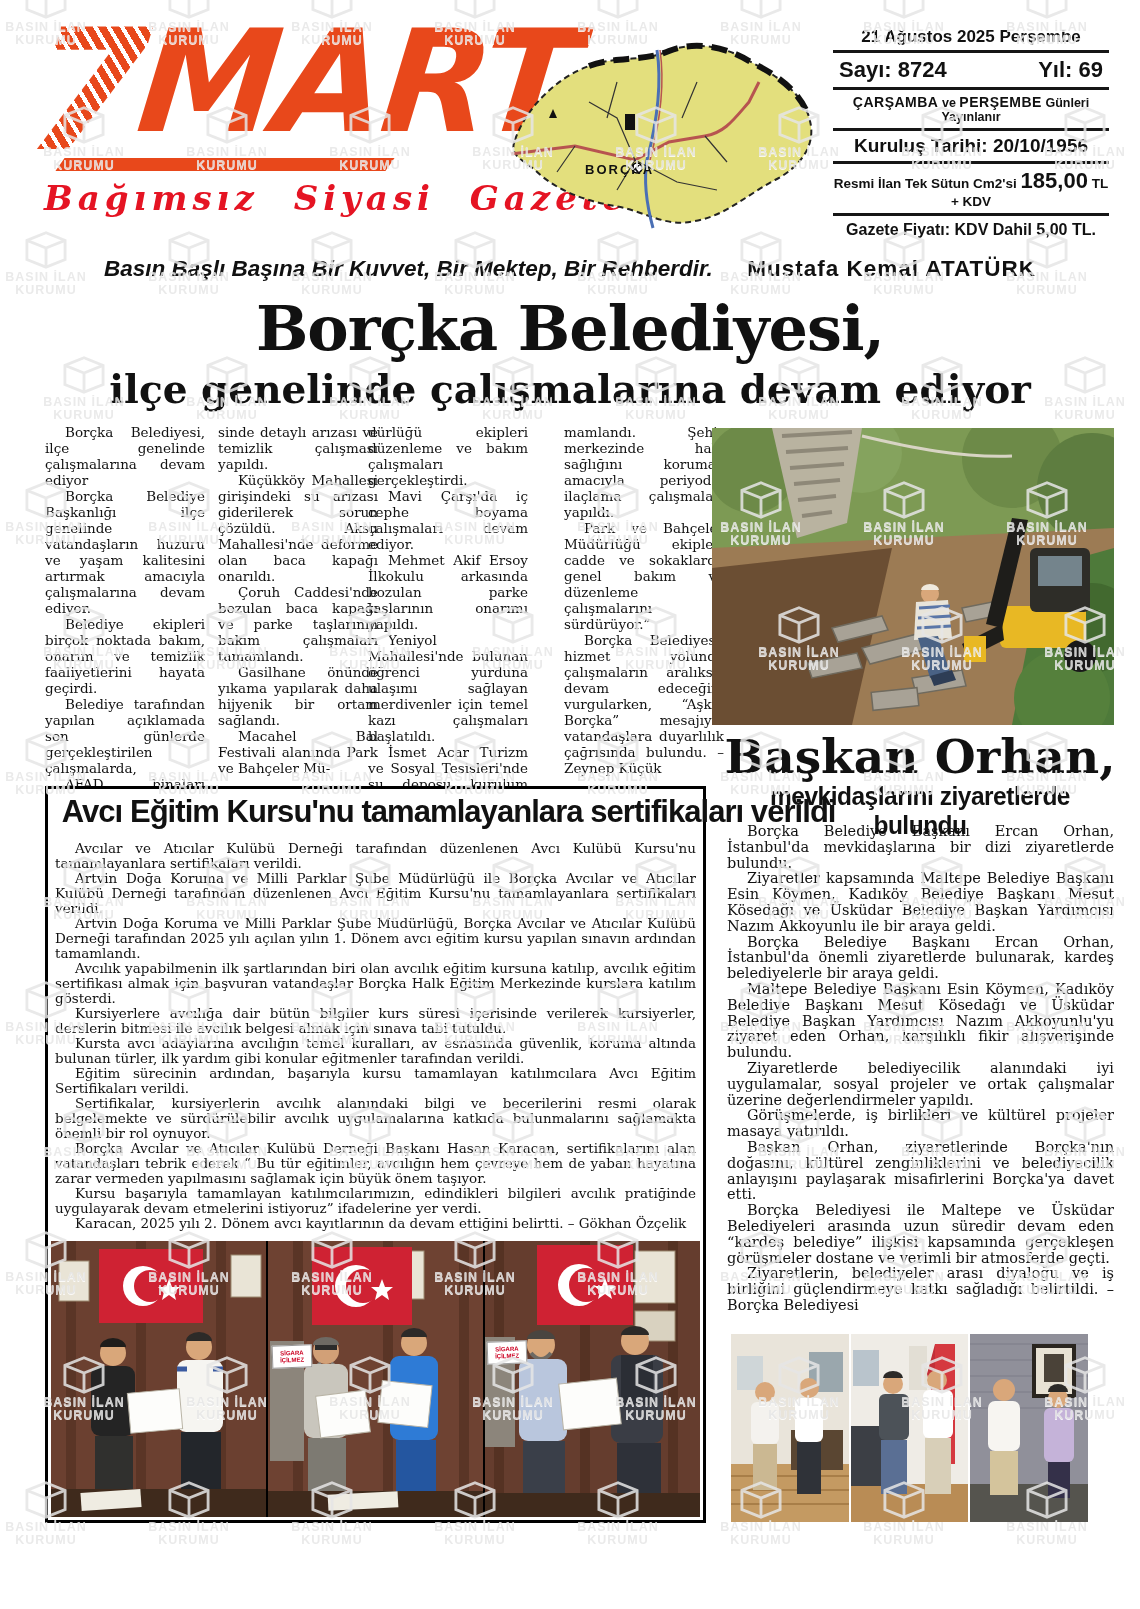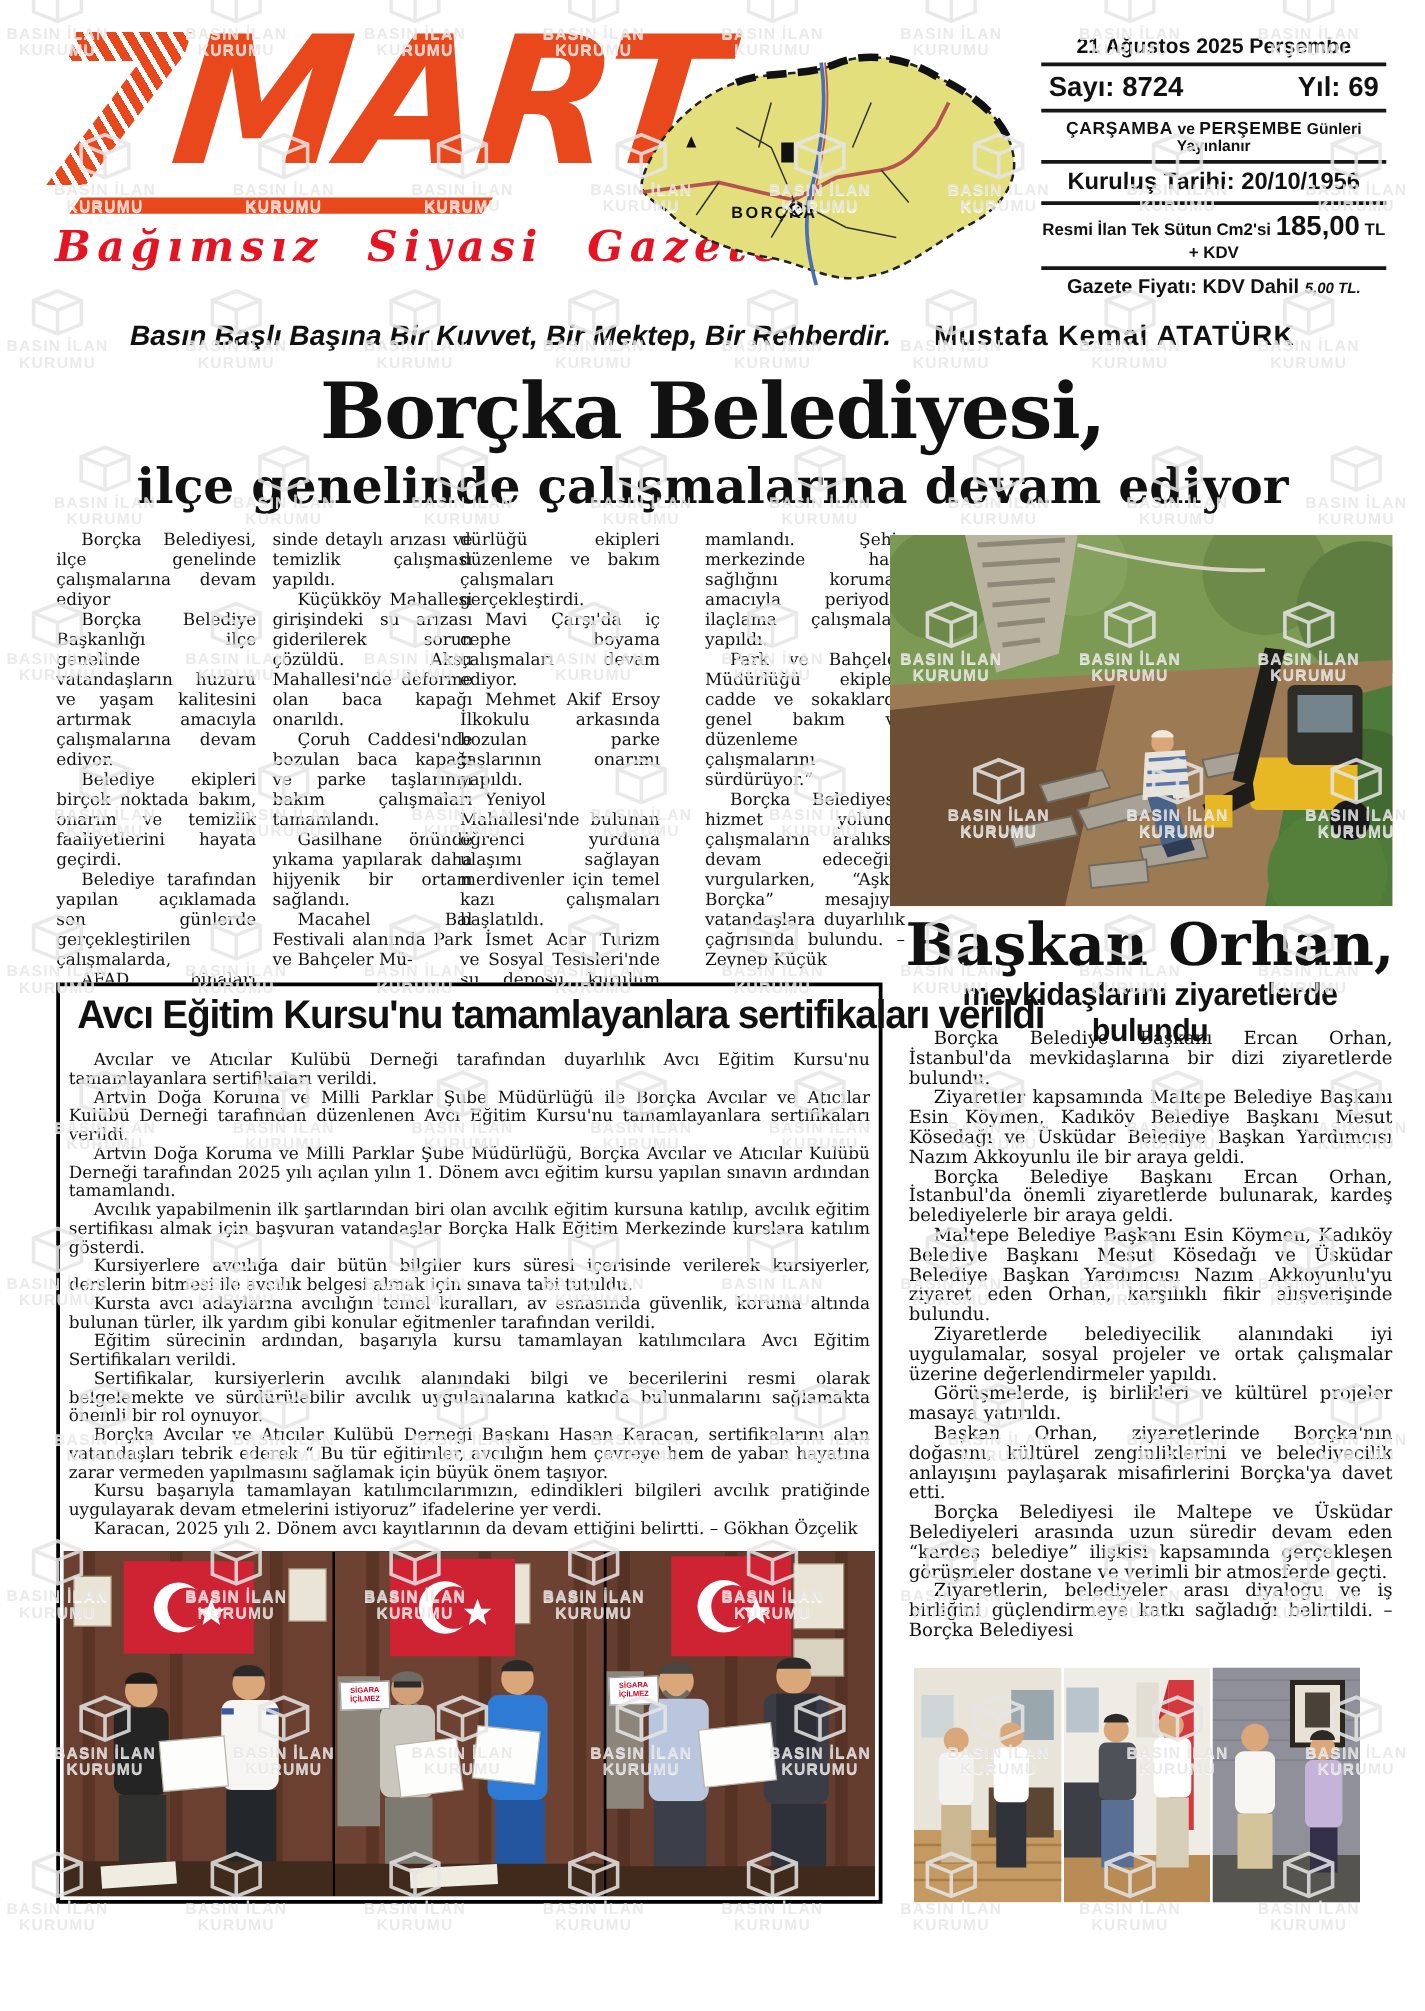--- a/index.html
+++ b/index.html
@@ -32,21 +32,21 @@
   .info-row{border-bottom:3px solid #161616;padding:3px 2px;}
   .info-row:last-child{border-bottom:none;}
   .i-date{font-size:17px;font-weight:bold;text-align:center;}
   .i-issue{display:flex;justify-content:space-between;font-size:22px;font-weight:bold;padding:4px 6px;text-align:right;}
   .i-days{font-size:12.5px;text-align:center;font-weight:bold;padding:4px 0;}
   .i-days .big{font-size:14px;letter-spacing:.5px;}
   .i-founded{font-size:19px;font-weight:bold;text-align:center;padding:4px 0;}
   .i-ad{font-size:13.5px;font-weight:bold;text-align:center;padding:4px 0;}
   .i-ad .val{font-size:22px;}
   .i-price{font-size:16px;font-weight:bold;text-align:center;padding:5px 0;}
-  .i-price .val{font-size:12px;font-style:italic;}
+  .i-price .val{font-size:16px;}
   
   .motto{position:absolute;left:0;right:0;top:256px;text-align:center;z-index:2;
         font-family:"Liberation Sans",sans-serif;font-size:22.5px;font-weight:bold;white-space:nowrap;}
   .motto .q{font-style:italic;}
   .motto .a{font-style:normal;margin-left:28px;letter-spacing:1px;}
   
   .lead-title{position:absolute;left:0;right:0;top:292px;text-align:center;z-index:2;
         font-family:"DejaVu Serif",serif;font-weight:bold;font-size:62px;letter-spacing:-1px;}
   .lead-sub{position:absolute;left:0;right:0;top:366px;text-align:center;z-index:2;
         font-family:"DejaVu Serif",serif;font-weight:bold;font-size:39px;}
@@ -298,21 +298,21 @@
             <rect x="74" y="74" width="30" height="54" rx="6" fill="#c5b3d9"></rect>
             <rect x="78" y="128" width="22" height="36" fill="#343049"></rect>
           </g>
       </svg>
     </div>
   </div>
 
   <div class="cert-box">
     <div class="cert-title">Avcı Eğitim Kursu'nu tamamlayanlara sertifikaları verildi</div>
     <div class="cert-body">
-        <p class="para">Avcılar ve Atıcılar Kulübü Derneği tarafından duyarlılık Avcı Eğitim Kursu'nu tamamlayanlara sertifikaları verildi.</p>
+        <p class="para">Avcılar ve Atıcılar Kulübü Derneği tarafından düzenlenen Avcı Kulübü Kursu'nu tamamlayanlara sertifikaları verildi.</p>
         <p class="para">Artvin Doğa Koruma ve Milli Parklar Şube Müdürlüğü ile Borçka Avcılar ve Atıcılar Kulübü Derneği tarafından düzenlenen Avcı Eğitim Kursu'nu tamamlayanlara sertifikaları verildi.</p>
         <p class="para">Artvin Doğa Koruma ve Milli Parklar Şube Müdürlüğü, Borçka Avcılar ve Atıcılar Kulübü Derneği tarafından 2025 yılı açılan yılın 1. Dönem avcı eğitim kursu yapılan sınavın ardından tamamlandı.</p>
         <p class="para">Avcılık yapabilmenin ilk şartlarından biri olan avcılık eğitim kursuna katılıp, avcılık eğitim sertifikası almak için başvuran vatandaşlar Borçka Halk Eğitim Merkezinde kurslara katılım gösterdi.</p>
         <p class="para">Kursiyerlere avcılığa dair bütün bilgiler kurs süresi içerisinde verilerek kursiyerler, derslerin bitmesi ile avcılık belgesi almak için sınava tabi tutuldu.</p>
         <p class="para">Kursta avcı adaylarına avcılığın temel kuralları, av esnasında güvenlik, koruma altında bulunan türler, ilk yardım gibi konular eğitmenler tarafından verildi.</p>
         <p class="para">Eğitim sürecinin ardından, başarıyla kursu tamamlayan katılımcılara Avcı Eğitim Sertifikaları verildi.</p>
         <p class="para">Sertifikalar, kursiyerlerin avcılık alanındaki bilgi ve becerilerini resmi olarak belgelemekte ve sürdürülebilir avcılık uygulamalarına katkıda bulunmalarını sağlamakta önemli bir rol oynuyor.</p>
         <p class="para">Borçka Avcılar ve Atıcılar Kulübü Derneği Başkanı Hasan Karacan, sertifikalarını alan vatandaşları tebrik ederek “ Bu tür eğitimler, avcılığın hem çevreye hem de yaban hayatına zarar vermeden yapılmasını sağlamak için büyük önem taşıyor.</p>
         <p class="para">Kursu başarıyla tamamlayan katılımcılarımızın, edindikleri bilgileri avcılık pratiğinde uygulayarak devam etmelerini istiyoruz” ifadelerine yer verdi.</p>
         <p class="para">Karacan, 2025 yılı 2. Dönem avcı kayıtlarının da devam ettiğini belirtti. – Gökhan Özçelik</p>

